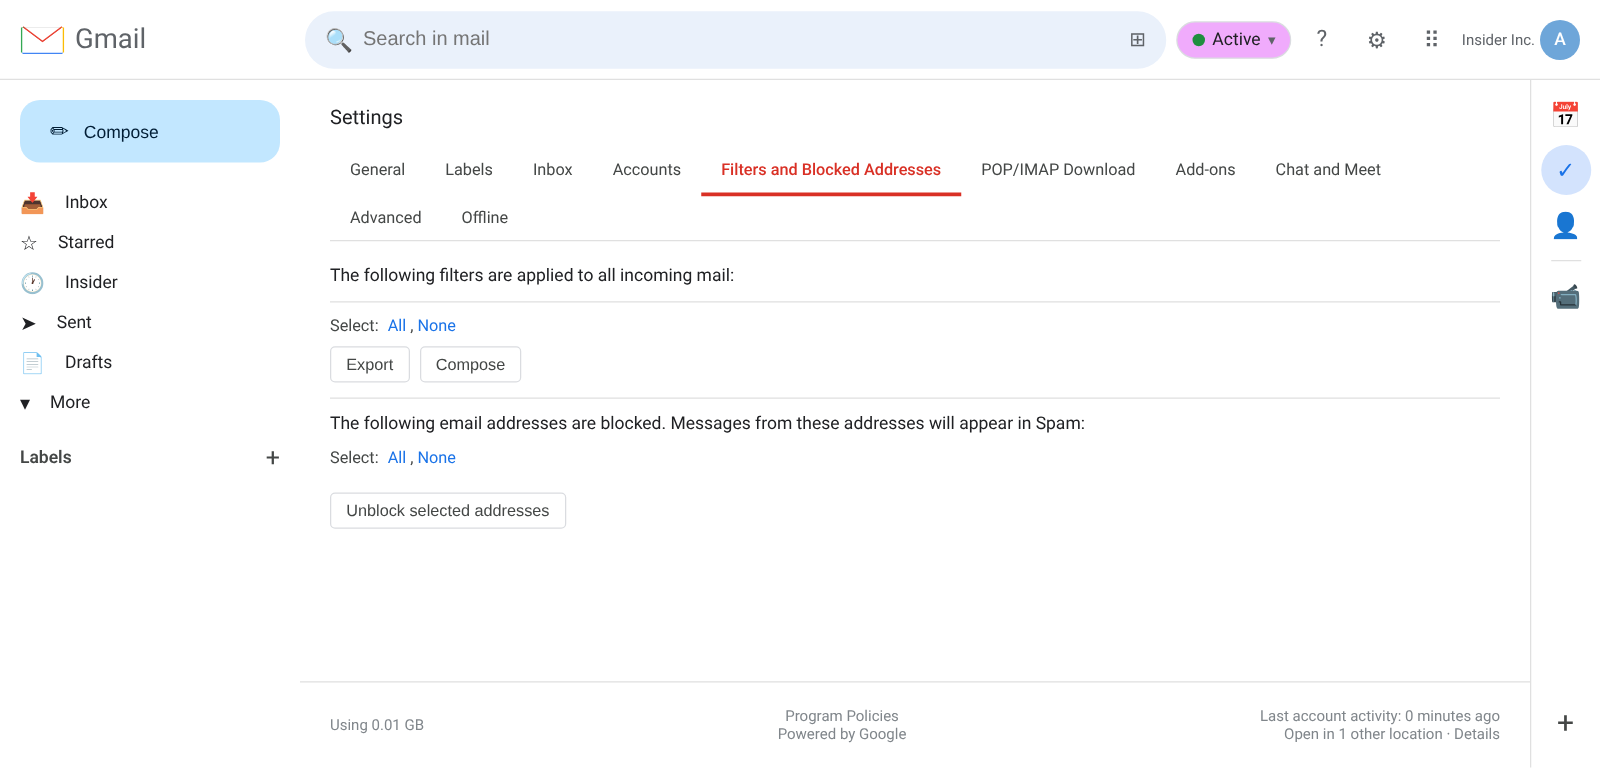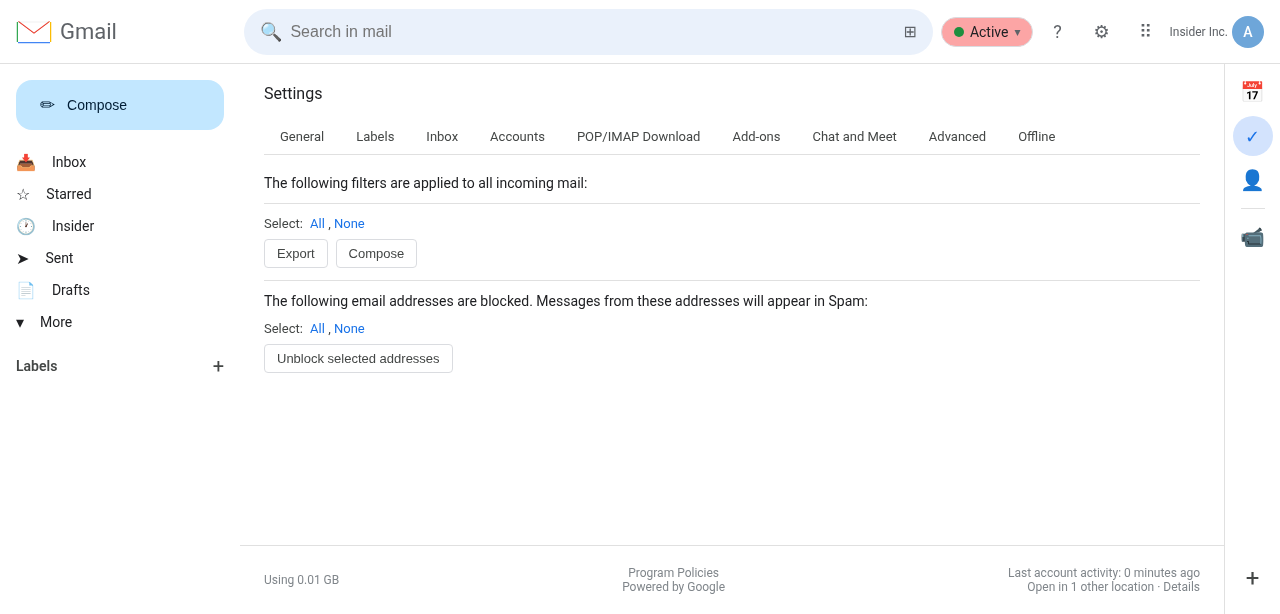--- a/index.html
+++ b/index.html
@@ -27,21 +27,21 @@
   </div>
 
   <div style="flex:1;max-width:720px;background:#eaf1fb;border-radius:24px;display:flex;align-items:center;padding:0 16px;height:46px;">
     <span style="color:#5f6368;font-size:18px;margin-right:8px;">🔍</span>
     <input type="text" style="border: none; background: transparent; flex: 1 1 0%; font-size: 16px; outline: none; color: rgb(32, 33, 36);" placeholder="Search in mail">
     <span style="color:#5f6368;cursor:pointer;font-size:16px;">⊞</span>
   </div>
 
   <div style="display:flex;align-items:center;gap:4px;margin-left:auto;">
 
-    <div style="display:flex;align-items:center;gap:6px;background:#fca5a5;border:1px solid #dadce0;border-radius:20px;padding:6px 12px;cursor:pointer;font-size:14px;">
+    <div style="display:flex;align-items:center;gap:6px;background:#f0abfc;border:1px solid #dadce0;border-radius:20px;padding:6px 12px;cursor:pointer;font-size:14px;">
       <span style="width:10px;height:10px;border-radius:50%;background:#1e8e3e;display:inline-block;"></span>
       <span>Active</span>
       <span style="font-size:12px;color:#5f6368;">▾</span>
     </div>
     <div style="width:40px;height:40px;border-radius:50%;display:flex;align-items:center;justify-content:center;cursor:pointer;color:#5f6368;font-size:18px;" title="Help">
       <span>?</span>
     </div>
     <div style="width:40px;height:40px;border-radius:50%;display:flex;align-items:center;justify-content:center;cursor:pointer;color:#5f6368;font-size:18px;" title="Settings">
       <span>⚙</span>
     </div>
@@ -113,20 +113,21 @@
 
 <div style="margin-left:240px;margin-right:56px;margin-top:64px;flex:1;display:flex;flex-direction:column;min-height:calc(614px - 64px);overflow-y:auto;">
   <div style="padding:20px 24px 0;">
     <h1 style="font-size:16px;font-weight:400;color:#202124;margin-bottom:16px;">Settings</h1>
 
     <div style="display:flex;border-bottom:1px solid #e0e0e0;flex-wrap:wrap;">
       <div style="padding:10px 16px;font-size:13px;cursor:pointer;color:#444746;white-space:nowrap;">General</div>
       <div style="padding:10px 16px;font-size:13px;cursor:pointer;color:#444746;white-space:nowrap;">Labels</div>
       <div style="padding:10px 16px;font-size:13px;cursor:pointer;color:#444746;white-space:nowrap;">Inbox</div>
       <div style="padding:10px 16px;font-size:13px;cursor:pointer;color:#444746;white-space:nowrap;">Accounts</div>
+      <div style="padding:10px 16px;font-size:13px;cursor:pointer;color:#d93025;border-bottom:3px solid #d93025;font-weight:500;white-space:nowrap;">Filters and Blocked Addresses</div>
       <div style="padding:10px 16px;font-size:13px;cursor:pointer;color:#444746;white-space:nowrap;">POP/IMAP Download</div>
       <div style="padding:10px 16px;font-size:13px;cursor:pointer;color:#444746;white-space:nowrap;">Add-ons</div>
       <div style="padding:10px 16px;font-size:13px;cursor:pointer;color:#444746;white-space:nowrap;">Chat and Meet</div>
       <div style="padding:10px 16px;font-size:13px;cursor:pointer;color:#444746;white-space:nowrap;">Advanced</div>
       <div style="padding:10px 16px;font-size:13px;cursor:pointer;color:#444746;white-space:nowrap;">Offline</div>
     </div>
 
     <div style="padding:20px 0 0;">
       <p style="font-size:14px;color:#202124;margin-bottom:12px;font-weight:400;">The following filters are applied to all incoming mail:</p>
       <hr style="border:none;border-top:1px solid #e0e0e0;margin-bottom:12px;">
@@ -147,21 +148,21 @@
       <hr style="border:none;border-top:1px solid #e0e0e0;margin:12px 0;">
 
       <div>
         <p style="font-size:14px;color:#202124;margin-bottom:12px;font-weight:400;">The following email addresses are blocked. Messages from these addresses will appear in Spam:</p>
         <div style="font-size:13px;color:#444746;margin-bottom:8px;">
           <span>Select:</span>
           <a style="color:#1a73e8;cursor:pointer;text-decoration:none;margin-left:4px;">All</a>
           <span>, </span>
           <a style="color:#1a73e8;cursor:pointer;text-decoration:none;">None</a>
         </div>
-        <button style="border:1px solid #dadce0;background:#fff;padding:6px 12px;border-radius:4px;font-size:13px;cursor:pointer;color:#444746;">Unblock selected addresses</button>
+        <button style="border:1px solid #dadce0;background:#fff;padding:6px 12px;border-radius:4px;font-size:13px;cursor:pointer;color:#444746;margin-top:12px;">Unblock selected addresses</button>
       </div>
     </div>
   </div>
 
   <div style="margin-top:auto;padding:20px 24px;display:flex;justify-content:space-between;align-items:center;color:#80868b;font-size:12px;border-top:1px solid #e0e0e0;">
     <div>
       <span>Using 0.01 GB</span>
     </div>
     <div style="text-align:center;">
       <div>

